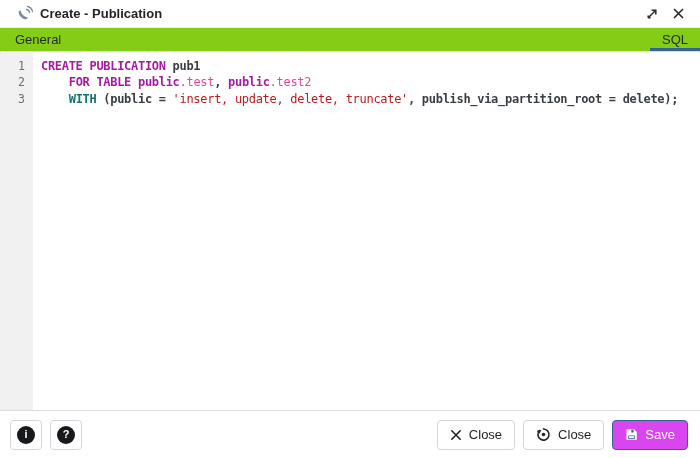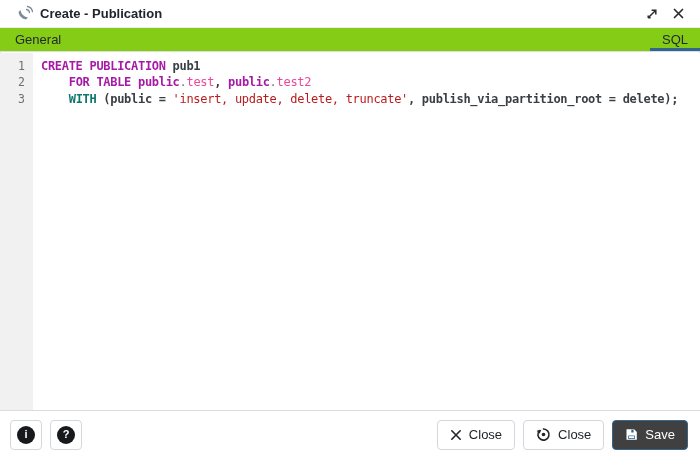--- a/index.html
+++ b/index.html
@@ -120,21 +120,21 @@
     background: #ffffff;
     font-family: "Liberation Sans", sans-serif;
     font-size: 13px;
     color: #212529;
     cursor: pointer;
     padding: 8px 12px;
   }
   .btn.icon-only { width: 32px; padding: 0; }
   .btn + .btn { margin-left: 8px; }
   .btn.primary {
-    background: #404040;
+    background: #d946ef;
     border-color: #326690;
     color: #ffffff;
   }
   .footer .spacer { flex: 1; }
   .circle-glyph {
     width: 18px; height: 18px;
     border-radius: 50%;
     background: #17191c;
     color: #ffffff;
     font-size: 11px;

